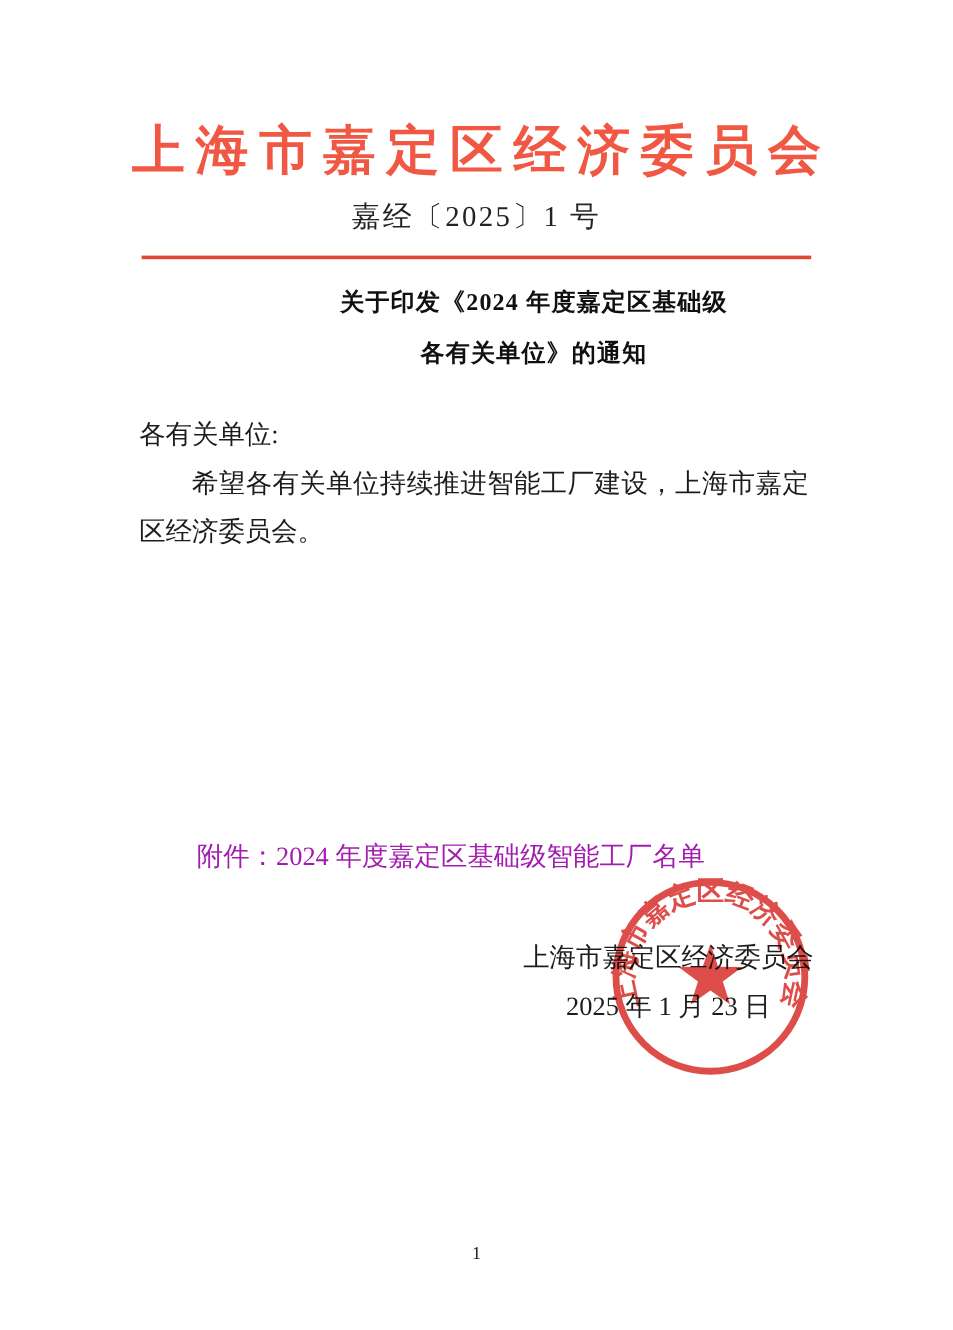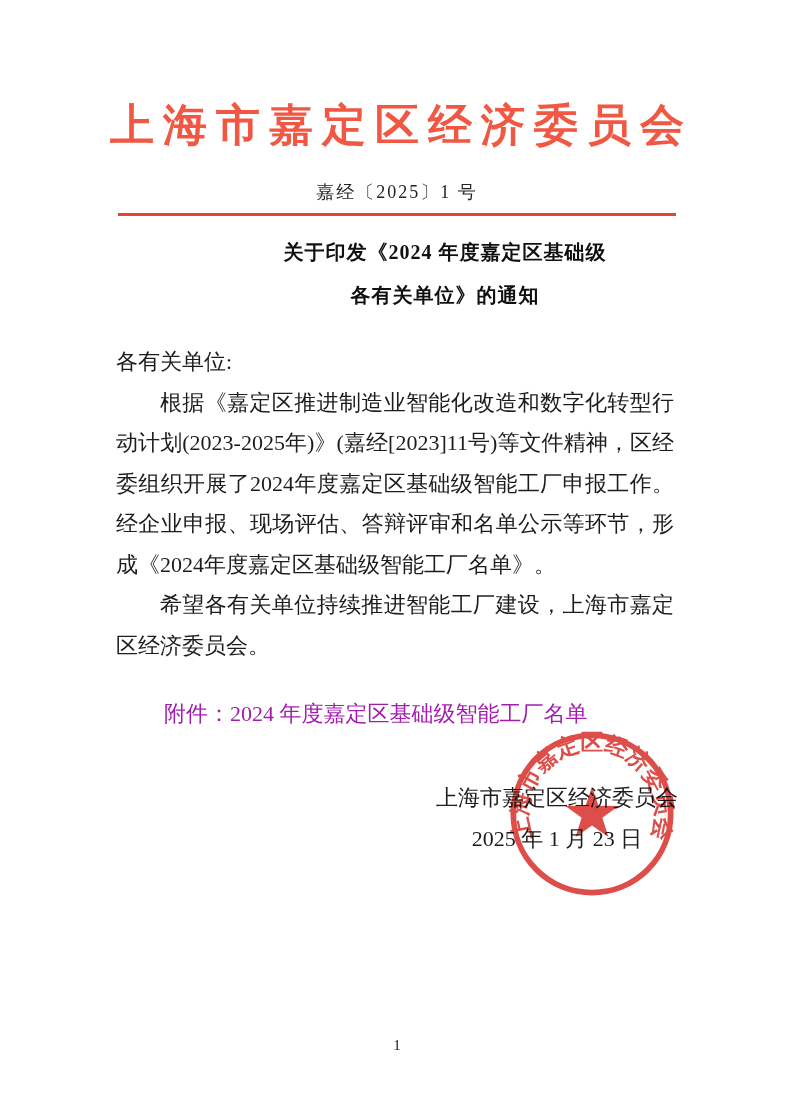--- a/index.html
+++ b/index.html
@@ -9,22 +9,22 @@
     font-family:"Liberation Serif","DejaVu Serif",serif;
     color:#1f1f1f;
   }
   .org-header {
     position:absolute; top:86px; left:0; width:100%;
     text-align:center; font-size:44px; font-weight:700;
     color:#f15844; letter-spacing:9px; text-indent:9px;
     line-height:56px; white-space:nowrap;
   }
   .doc-number {
-    position:absolute; top:168px; left:0; width:100%;
-    text-align:center; font-size:18px; letter-spacing:2px;
+    position:absolute; top:152px; left:0; width:100%;
+    text-align:center; font-size:24px; letter-spacing:2px;
     color:#232323;
   }
   .red-rule {
     position:absolute; left:118px; top:201px; width:558px; height:3px;
     background:#e04634;
   }
   .doc-title {
     position:absolute; top:219px; left:0; width:100%;
     text-align:center; font-size:20px; font-weight:700;
     line-height:43px; color:#101010; letter-spacing:1px;padding-left:48px;
@@ -66,21 +66,20 @@
 
   <div class="red-rule"></div>
 
   <div class="doc-title">
     <div>关于印发《2024 年度嘉定区基础级</div>
     <div>各有关单位》的通知</div>
   </div>
 
   <div class="body-text">
     <p>各有关单位:</p>
-    <p class="indent">根据《嘉定区推进制造业智能化改造和数字化转型行动计划(2023-2025年)》(嘉经[2023]11号)等文件精神，区经委组织开展了2024年度嘉定区基础级智能工厂申报工作。经企业申报、现场评估、答辩评审和名单公示等环节，形成《2024年度嘉定区基础级智能工厂名单》。</p>
     <p class="indent">希望各有关单位持续推进智能工厂建设，上海市嘉定区经济委员会。</p>
   </div>
 
   <div class="attachment">附件：2024 年度嘉定区基础级智能工厂名单</div>
 
   <div class="signature-block">
     <div>上海市嘉定区经济委员会</div>
     <div>2025 年 1 月 23 日</div>
   </div>
 

